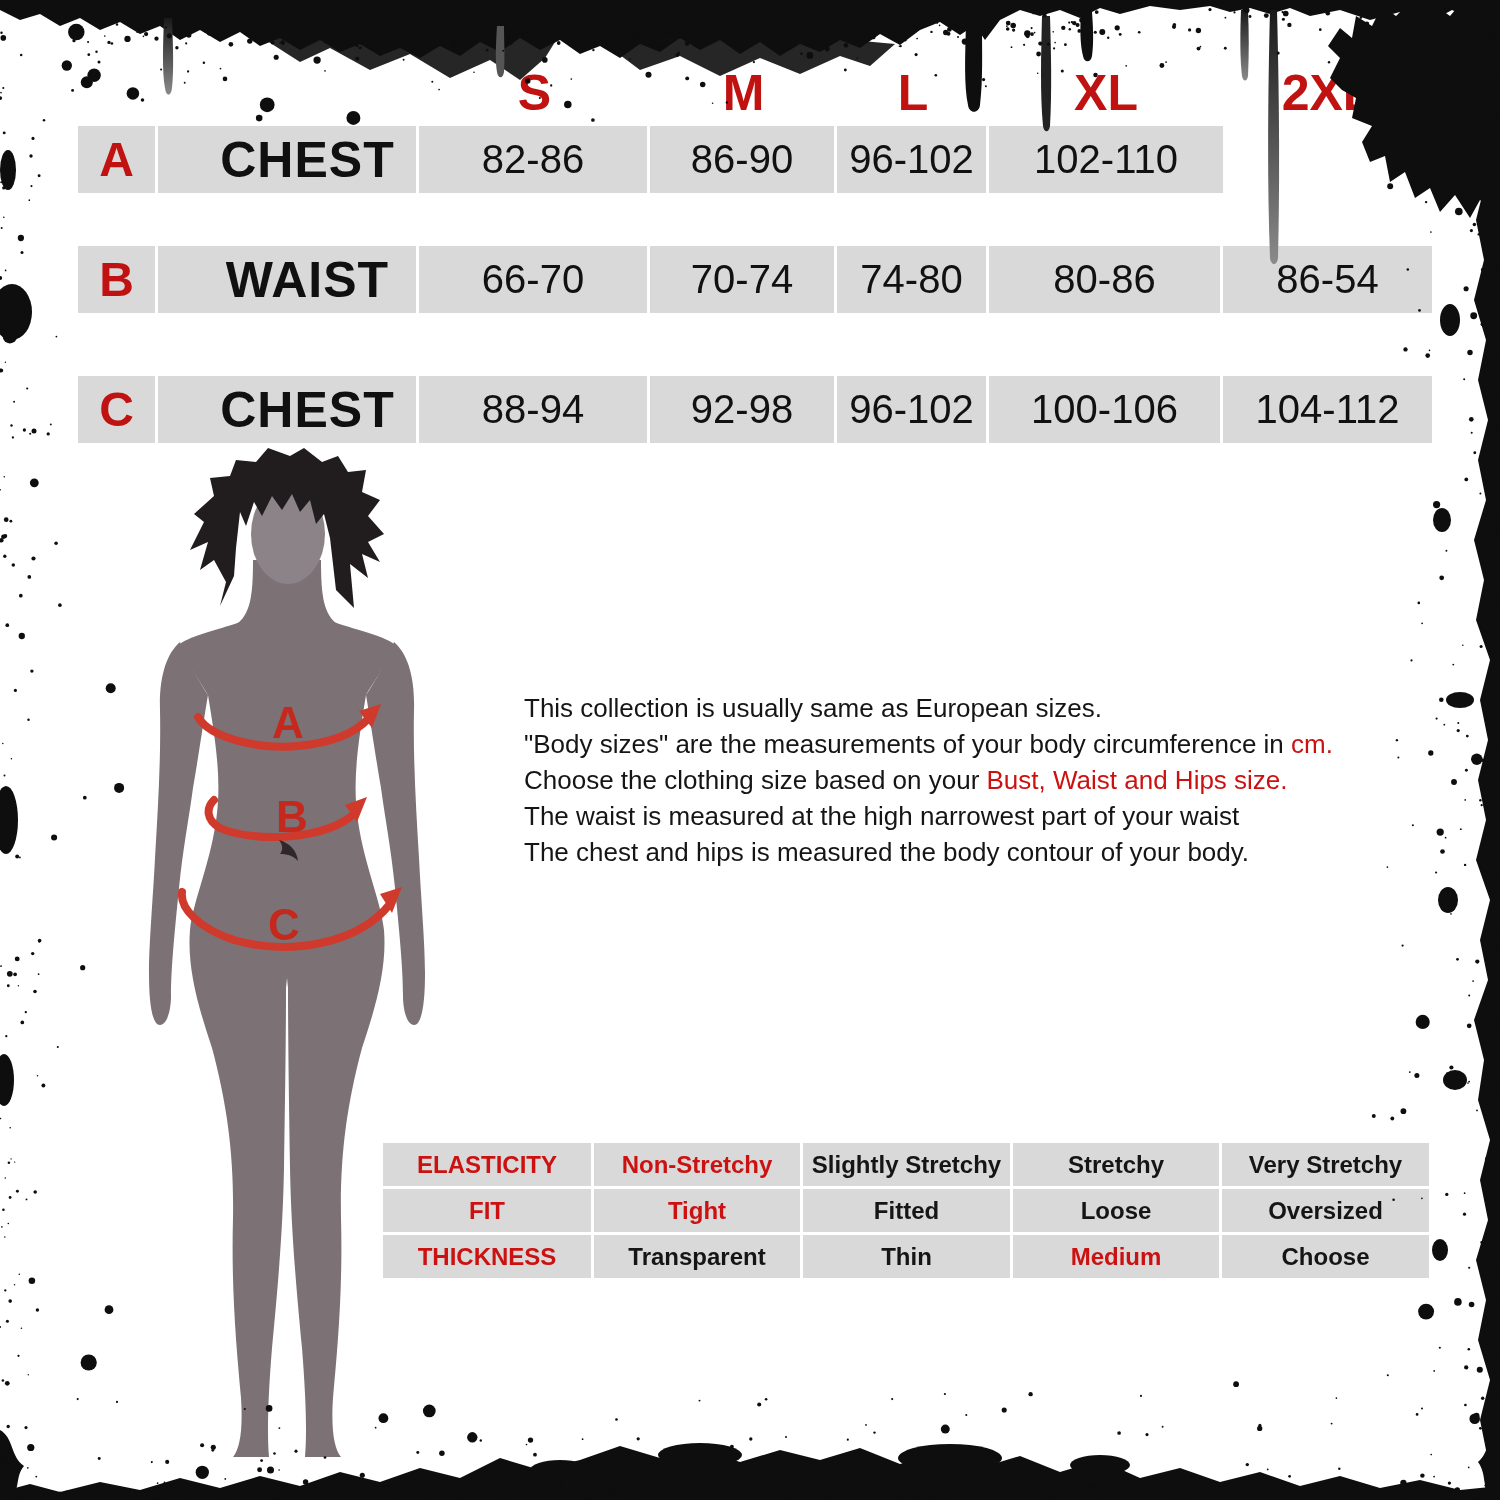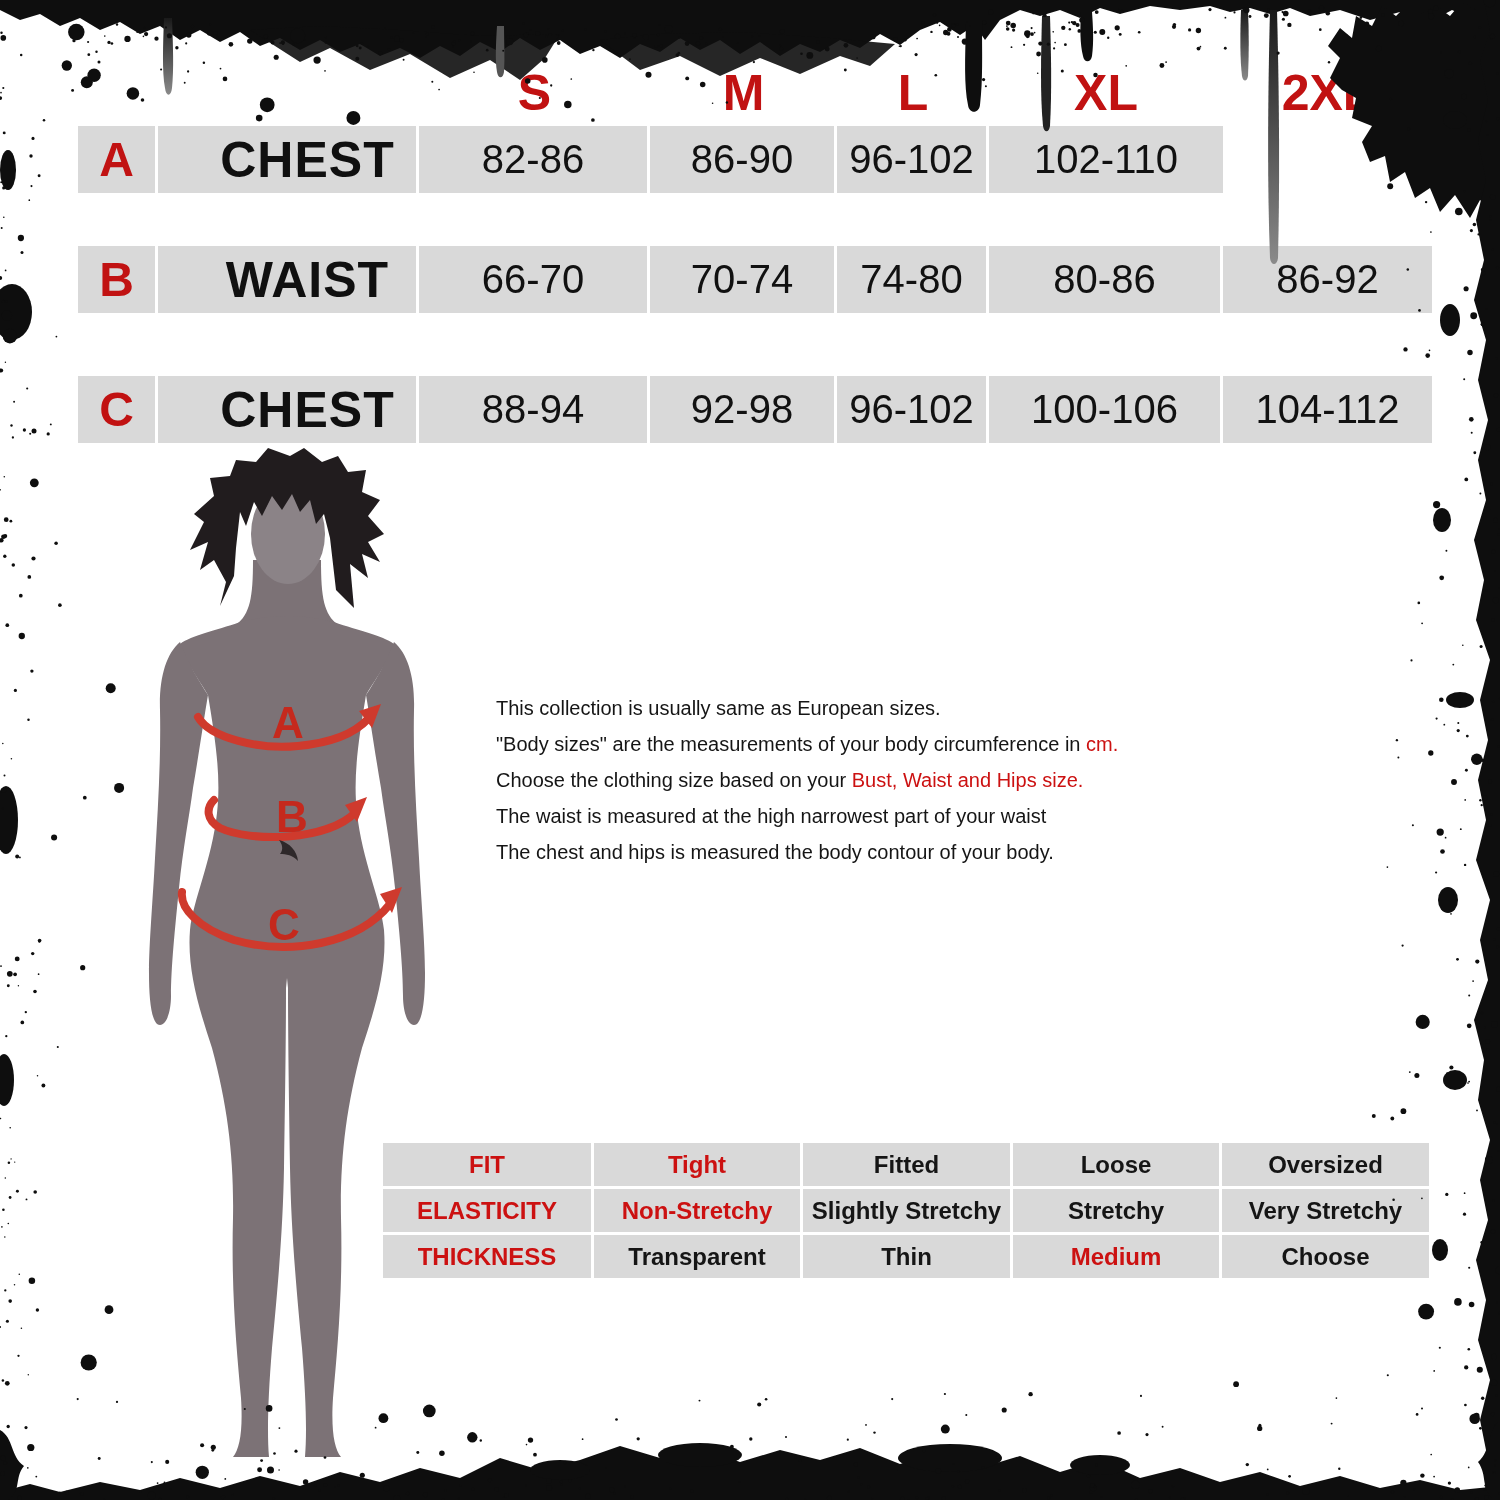--- a/index.html
+++ b/index.html
@@ -14,21 +14,21 @@
              font-weight:bold;font-size:50px;color:#c11212;}
   .srow div{box-sizing:border-box;height:67px;background:#d9d9d9;border-right:3px solid #fff;
             display:flex;align-items:center;justify-content:center;font-size:40px;}
   .srow div:last-child{border-right:none;}
   .srow .letter{font-weight:bold;font-size:48px;color:#c11212;}
   .srow .label{font-weight:bold;font-size:50px;color:#101010;letter-spacing:1px;padding-left:41px;}
   .gap-a{margin-bottom:53px;}
   .gap-b{margin-bottom:63px;}
 
   
-  .notes{position:absolute;left:496px;top:690px;font-size:20px;line-height:36px;color:#151515;}
+  .notes{position:absolute;left:524px;top:690px;font-size:26px;line-height:36px;color:#151515;}
   .note-line{white-space:nowrap;}
   .c-red{color:#cc1111;}
   .c-black{color:#151515;}
 
   
   .props-table{position:absolute;left:383px;top:1143px;width:1046px;}
   .prow{display:grid;grid-template-columns:211px 209px 210px 209px 207px;border-bottom:3px solid #fff;}
   .prow:last-child{border-bottom:none;}
   .prow > div{box-sizing:border-box;height:43px;background:#d9d9d9;border-right:3px solid #fff;
               display:flex;align-items:center;justify-content:center;
@@ -67,21 +67,21 @@
       <div class="value">102-110</div>
     </div>
 
     <div class="sgrid srow gap-b">
       <div class="letter">B</div>
       <div class="label">WAIST</div>
       <div class="value">66-70</div>
       <div class="value">70-74</div>
       <div class="value">74-80</div>
       <div class="value">80-86</div>
-      <div class="value">86-92</div>
+      <div class="value">86-54</div>
     </div>
 
     <div class="sgrid srow">
       <div class="letter">C</div>
       <div class="label">CHEST</div>
       <div class="value">88-94</div>
       <div class="value">92-98</div>
       <div class="value">96-102</div>
       <div class="value">100-106</div>
       <div class="value">104-112</div>
@@ -178,32 +178,32 @@
     <div class="note-line">
       <span class="c-black">The waist is measured at the high narrowest part of your waist</span>
     </div>
     <div class="note-line">
       <span class="c-black">The chest and hips is measured the body contour of your body.</span>
     </div>
   </div>
 
   <div class="props-table">
     <div class="prow">
+      <div class="c-red">ELASTICITY</div>
+      <div class="c-red">Non-Stretchy</div>
+      <div class="c-black">Slightly Stretchy</div>
+      <div class="c-black">Stretchy</div>
+      <div class="c-black">Very Stretchy</div>
+    </div>
+    <div class="prow">
       <div class="c-red">FIT</div>
       <div class="c-red">Tight</div>
       <div class="c-black">Fitted</div>
       <div class="c-black">Loose</div>
       <div class="c-black">Oversized</div>
-    </div>
-    <div class="prow">
-      <div class="c-red">ELASTICITY</div>
-      <div class="c-red">Non-Stretchy</div>
-      <div class="c-black">Slightly Stretchy</div>
-      <div class="c-black">Stretchy</div>
-      <div class="c-black">Very Stretchy</div>
     </div>
     <div class="prow">
       <div class="c-red">THICKNESS</div>
       <div class="c-black">Transparent</div>
       <div class="c-black">Thin</div>
       <div class="c-red">Medium</div>
       <div class="c-black">Choose</div>
     </div>
   </div>
 

